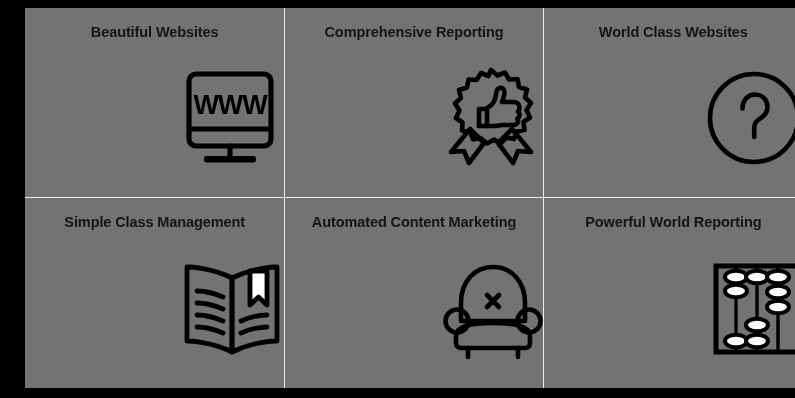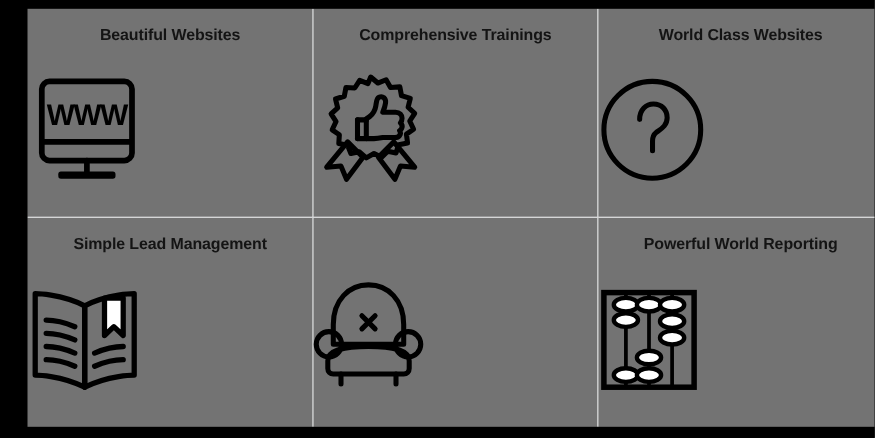--- a/index.html
+++ b/index.html
@@ -69,21 +69,21 @@
     color: #141414;
     text-align: center;
     max-width: 205px;
     -webkit-font-smoothing: antialiased;
   }
 
   .icon-wrap {
     flex: 1;
     display: flex;
     align-items: center;
-    justify-content: flex-start;
+    justify-content: flex-end;
     width: 100%;
   }
   .r-top .icon-wrap { margin-top: -2px; }
   .r-bot .icon-wrap { margin-top: -1px; }
 
   .icon-wrap svg { display: block; overflow: visible; }
 
   
   .cell { overflow: visible; }
 </style>
@@ -103,21 +103,21 @@
               <line x1="14" y1="61" x2="94" y2="61"></line>
               <line x1="54" y1="78" x2="54" y2="88"></line>
             </g>
             <rect x="28" y="88" width="52" height="6.5" rx="2.4" fill="#000000"></rect>
             <text x="54" y="46" text-anchor="middle" font-family="'Liberation Sans', sans-serif" font-size="27" font-weight="bold" letter-spacing="-1.2" fill="#000000">WWW</text>
           </svg>
         </div>
       </div>
 
       <div class="cell c-mid r-top">
-        <div class="cell-title">Comprehensive Trainings</div>
+        <div class="cell-title">Comprehensive Reporting</div>
         <div class="icon-wrap">
           <svg width="104" height="104" viewBox="0 0 104 104">
             <g fill="none" stroke="#000000" stroke-width="4.6" stroke-linejoin="round" stroke-linecap="round">
 
               <path d="M31 63 L12 86 L25 85 L30 97 L45 77 Z"></path>
               <path d="M73 63 L92 86 L79 85 L74 97 L59 77 Z"></path>
 
               <path d="M52 4 L58.5 9.5 L66 6.5 L70 13.5 L78.5 13 L80 21 L88 23.5 L86 31.5
                        L92 37 L87.5 44 L91 51.5 L84.5 56 L85.5 64 L77.5 65.5 L75 73
                        L67.5 71.5 L62 77 L55 73.5 L48 77.5 L41.5 72 L34 73.5 L31 66
@@ -143,21 +143,21 @@
         <div class="icon-wrap">
           <svg width="98" height="98" viewBox="0 0 98 98">
             <circle cx="49" cy="49" r="44" fill="none" stroke="#000000" stroke-width="4.6"></circle>
             <path d="M37.5 39.5 C37.5 30.5 43.5 25.5 50 25.5 C57.5 25.5 62.5 30.8 62.5 38
                      C62.5 45.5 56.5 48.5 52.5 51.5 C49.8 53.6 49.2 56 49.2 59.5 L49.2 68" fill="none" stroke="#000000" stroke-width="4.6" stroke-linecap="round" stroke-linejoin="round"></path>
           </svg>
         </div>
       </div>
 
       <div class="cell r-bot">
-        <div class="cell-title">Simple Lead Management</div>
+        <div class="cell-title">Simple Class Management</div>
         <div class="icon-wrap">
           <svg width="104" height="100" viewBox="0 0 104 100">
             <g fill="none" stroke="#000000" stroke-width="4.8" stroke-linejoin="round" stroke-linecap="round">
 
               <path d="M7 8 L7 82 C7 82 30 82 52 93 L52 19 C30 8 7 8 7 8 Z"></path>
 
               <path d="M97 8 L97 82 C97 82 74 82 52 93 L52 19 C74 8 97 8 97 8 Z"></path>
 
               <path d="M17 32 C26 32 36 35 43 38"></path>
               <path d="M17 44 C26 44 36 47 43 50"></path>
@@ -168,20 +168,21 @@
               <path d="M87 68 C78 68 68 71 61 74"></path>
             </g>
 
             <path d="M70 12 L70 46 L78.5 38 L87 46 L87 12 Z" fill="#ffffff" stroke="#000000" stroke-width="4.8" stroke-linejoin="round"></path>
             <path d="M70 12 L70 46 L78.5 38 L87 46 L87 12" fill="#000000" stroke="#000000" stroke-width="0" transform="translate(0,0) scale(1)" style="display:none"></path>
           </svg>
         </div>
       </div>
 
       <div class="cell c-mid r-bot">
+        <div class="cell-title">Automated Content Marketing</div>
         <div class="icon-wrap">
           <svg width="100" height="96" viewBox="0 0 100 96">
             <g fill="none" stroke="#000000" stroke-width="4.6" stroke-linejoin="round" stroke-linecap="round">
 
               <path d="M18 60 L18 42 C18 20 32 6 50 6 C68 6 82 20 82 42 L82 60 Z"></path>
 
               <circle cx="14" cy="60" r="11.5"></circle>
               <circle cx="86" cy="60" r="11.5"></circle>
 
               <path d="M13 75 C13 66 25 62 50 62 C75 62 87 66 87 75 L87 82

